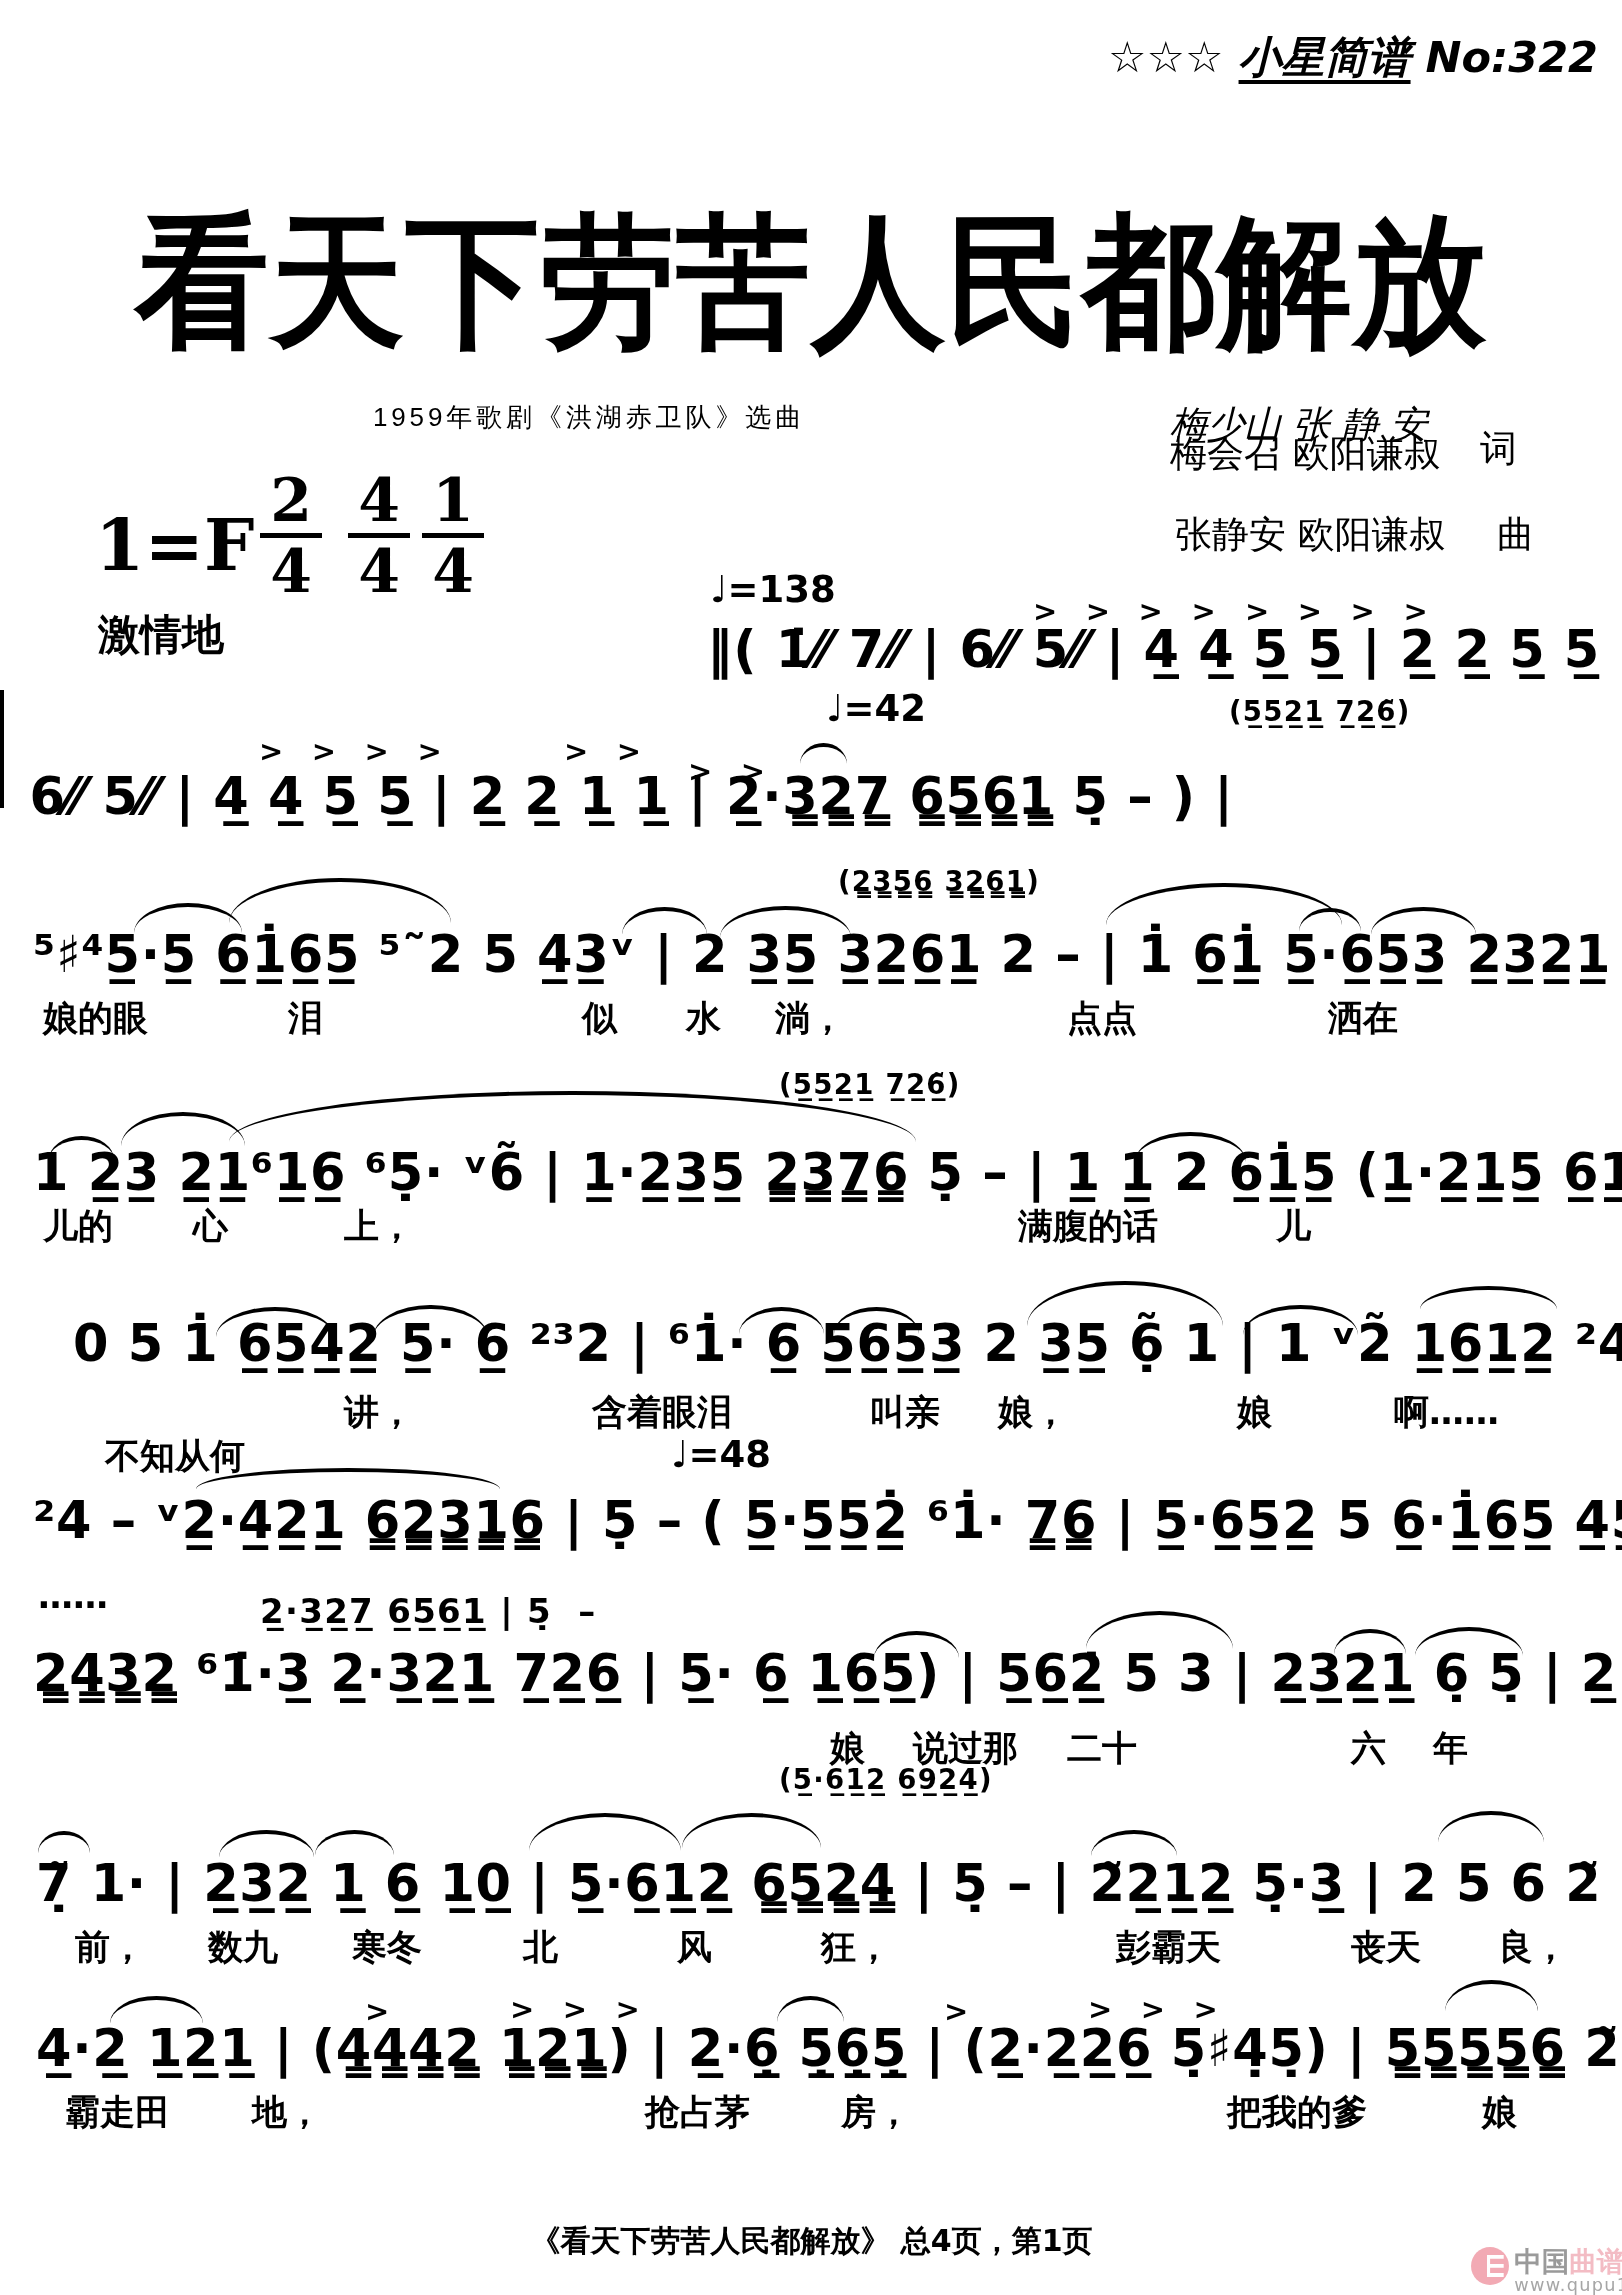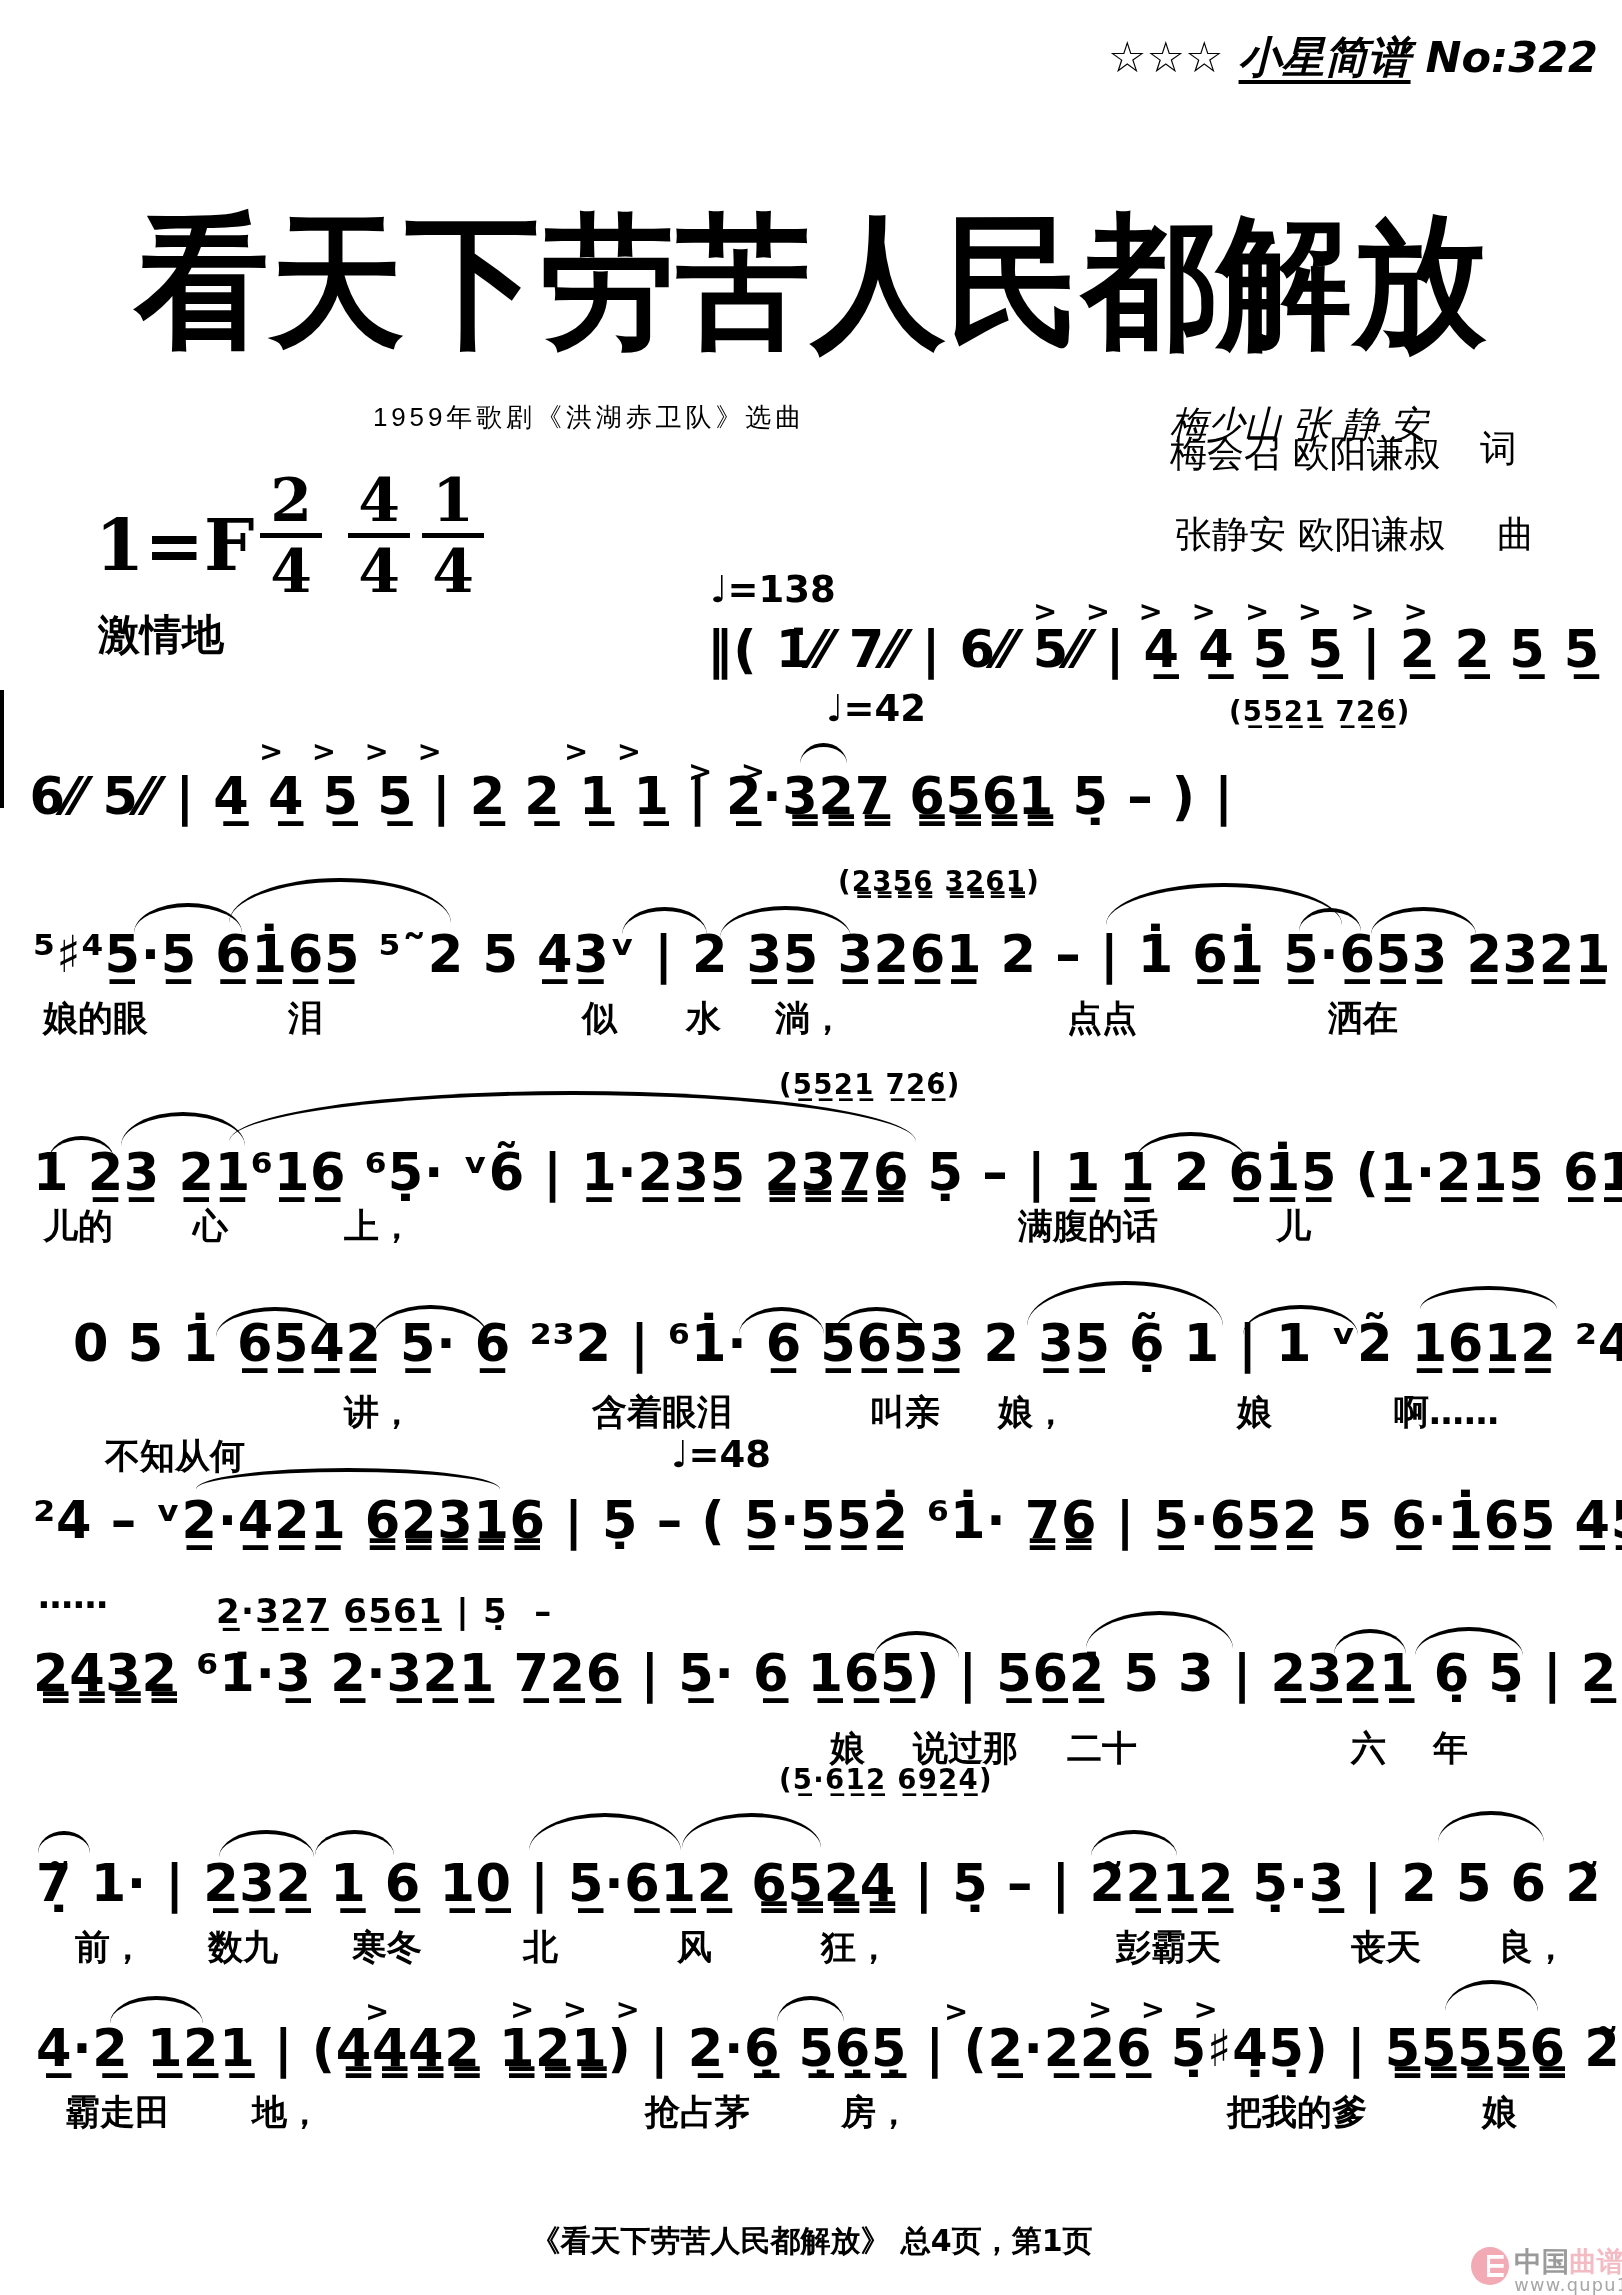--- a/index.html
+++ b/index.html
@@ -28,21 +28,21 @@
          font-weight:bold;font-size:71px;letter-spacing:0px;}
   .frac{position:absolute;top:469px;width:68px;text-align:center;
         font-family:"DejaVu Serif",serif;font-weight:bold;font-size:60px;line-height:63px;}
   .frac .bar{height:5.2px;background:#000;margin:1.3px 2.6px;}
   .expr{position:absolute;left:98px;top:607px;font-weight:bold;font-size:42px;}
 
   
   .tempo{position:absolute;font-weight:bold;font-size:37px;white-space:pre;}
   .grace{position:absolute;font-weight:bold;font-size:27.5px;white-space:pre;letter-spacing:1.3px;}
   .acc{position:absolute;font-weight:bold;font-size:29px;white-space:pre;letter-spacing:9.2px;}
-  .ossia{position:absolute;font-weight:bold;font-size:34px;white-space:pre;letter-spacing:1.3px;}
+  .ossia{position:absolute;font-weight:bold;font-size:34px;white-space:pre;letter-spacing:1.3px;margin-left:44px;}
   .notation{position:absolute;font-weight:bold;font-size:51px;white-space:pre;letter-spacing:0.7px;}
   .lyr{position:absolute;font-weight:bold;font-size:35px;white-space:pre;}
   .slur{position:absolute;border-top:4.6px solid #000;border-radius:50% 50% 0 0 / 100% 100% 0 0;}
   .lbar{position:absolute;background:#000;}
 
   
   .footer{position:absolute;top:2221px;left:0;width:100%;text-align:center;
           font-weight:bold;font-size:30px;}
   .wm{position:absolute;left:1471px;top:2247px;display:flex;align-items:flex-start;}
   .wm-logo{width:38px;height:38px;border-radius:50%;background:#f2aab4;position:relative;margin-right:5.2px;}

